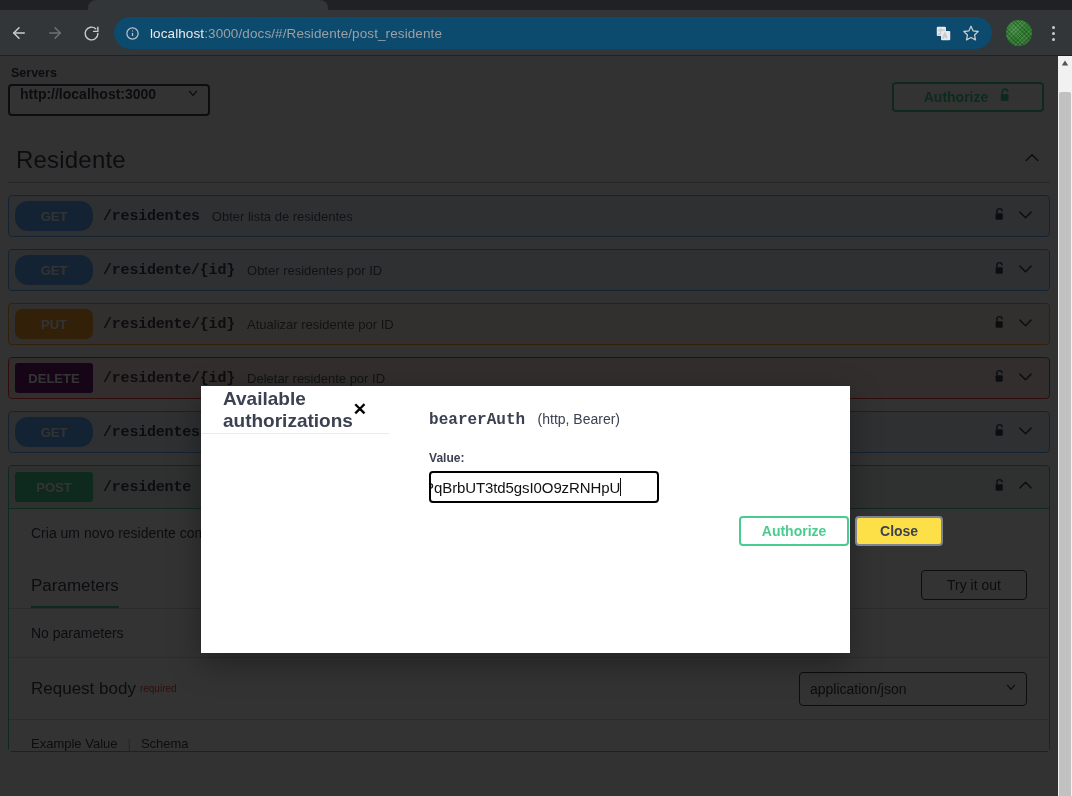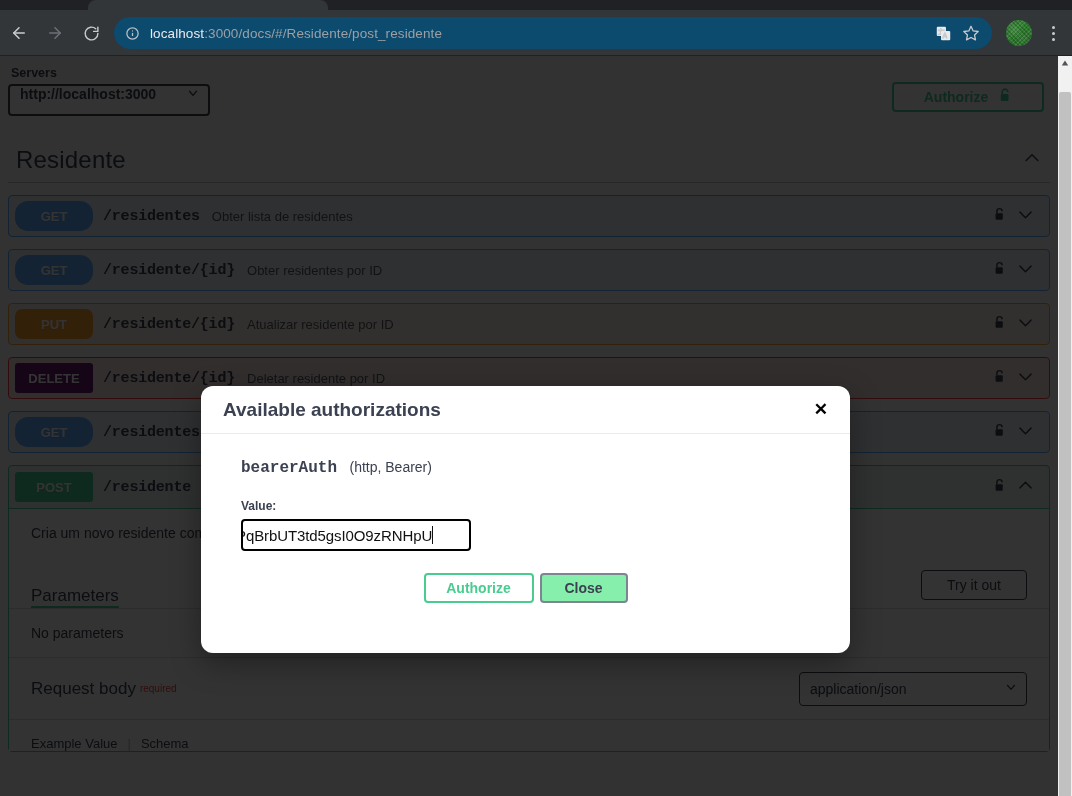--- a/index.html
+++ b/index.html
@@ -262,20 +262,21 @@
     font-size: 14px; color: #3b4151;
   }
   .params-header {
     display: flex; align-items: flex-end;
     padding: 0 22px;
     border-bottom: 1px solid rgba(59,65,81,.2);
     height: 52px;
   }
   .params-title {
     font-size: 17px; color: #3b4151;
+    padding-bottom: 10px;
     border-bottom: 2px solid #49cc90;
   }
   .tryitout-btn {
     margin-left: auto; margin-bottom: 8px;
     width: 106px; height: 30px;
     border: 1px solid #3b4151;
     border-radius: 4px;
     background: #fff;
     display: flex; align-items: center; justify-content: center;
     font-size: 14px; color: #3b4151;
@@ -316,24 +317,24 @@
     font-size: 13px; color: #3b4151;
   }
   .example-tabs .sep { color: rgba(59,65,81,.4); }
 
   
   .modal {
     position: absolute;
     left: 201px; top: 330px;
     width: 649px; height: 267px;
     background: #fff;
-    border-radius: 12px;
+    border-radius: 0;
     box-shadow: 0 10px 30px rgba(0,0,0,.35);
     z-index: 80;
-    display: flex; flex-direction: column;
+    display: flex; flex-direction: row;
   }
   .modal-header {
     height: 48px;
     display: flex; align-items: center;
     padding: 0 22px;
     border-bottom: 1px solid #ebebeb;
   }
   .modal-title {
     font-size: 19px; font-weight: bold; color: #3b4151;
   }
@@ -389,21 +390,21 @@
     border-radius: 4px;
     background: #fff;
     color: #49cc90;
     font-size: 14px; font-weight: bold;
     display: flex; align-items: center; justify-content: center;
   }
   .btn-close {
     width: 88px; height: 30px;
     border: 2px solid #7d8492;
     border-radius: 4px;
-    background: #86efac;
+    background: #fde047;
     color: #3b4151;
     font-size: 14px; font-weight: bold;
     display: flex; align-items: center; justify-content: center;
   }
 </style>
 </head>
 <body>
 
 <div class="browser-chrome">
   <div class="tabstrip">

